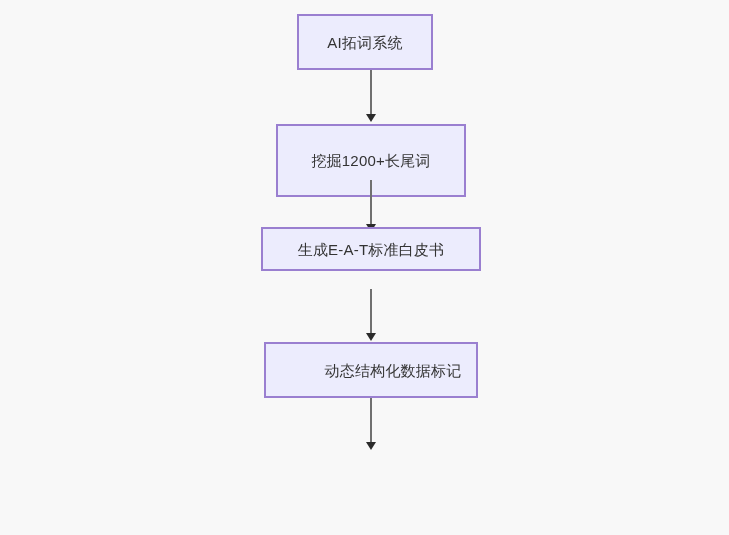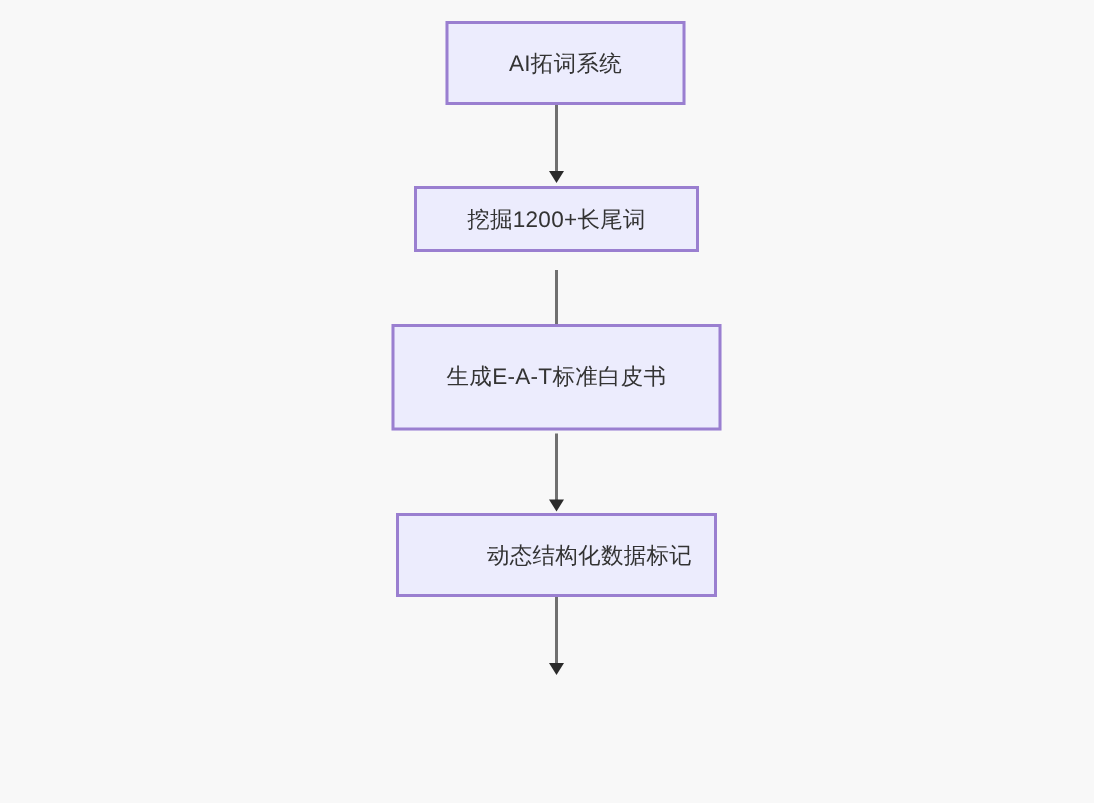--- a/index.html
+++ b/index.html
@@ -48,35 +48,35 @@
     border-left: 5px solid transparent;
     border-right: 5px solid transparent;
     border-top: 8px solid #2b2b2b;
   }
 </style>
 </head>
 <body>
 
 <div id="flow-canvas">
 
-  <div class="node" id="node-1" style="left:297px; top:14px; width:160px; height:56px;">
+  <div class="node" id="node-1" style="left:297px; top:14px; width:136px; height:56px;">
     <span class="node-label">AI拓词系统</span>
   </div>
 
   <div class="edge" style="left:370px; top:70px; height:47px;"></div>
   <div class="arrowhead" style="left:366px; top:114px;"></div>
 
-  <div class="node" id="node-2" style="left:276px; top:124px; width:190px; height:44px;">
+  <div class="node" id="node-2" style="left:276px; top:124px; width:190px; height:73px;">
     <span class="node-label">挖掘1200+长尾词</span>
   </div>
 
   <div class="edge" style="left:370px; top:180px; height:47px;"></div>
   <div class="arrowhead" style="left:366px; top:224px;"></div>
 
-  <div class="node" id="node-3" style="left:261px; top:216px; width:220px; height:71px;">
+  <div class="node" id="node-3" style="left:261px; top:227px; width:220px; height:44px;">
     <span class="node-label">生成E-A-T标准白皮书</span>
   </div>
 
   <div class="edge" style="left:370px; top:289px; height:47px;"></div>
   <div class="arrowhead" style="left:366px; top:333px;"></div>
 
   <div class="node" id="node-4" style="left:264px; top:342px; width:214px; height:56px;padding-left:44px;">
     <span class="node-label">动态结构化数据标记</span>
   </div>
 

